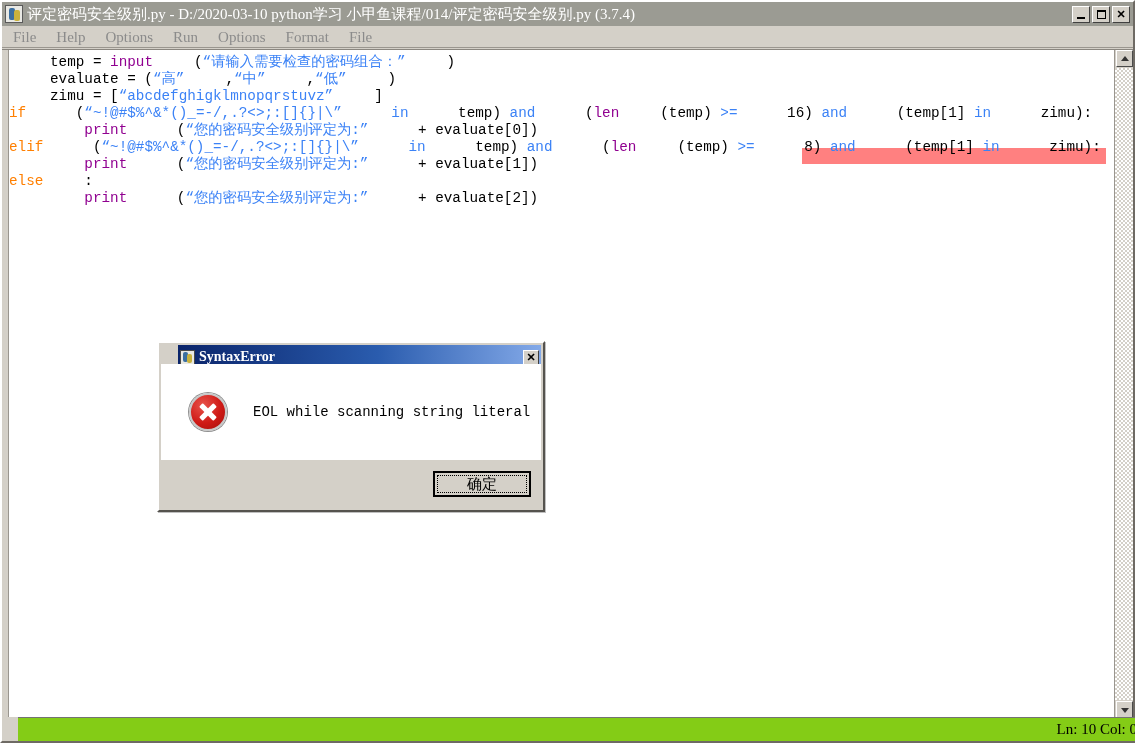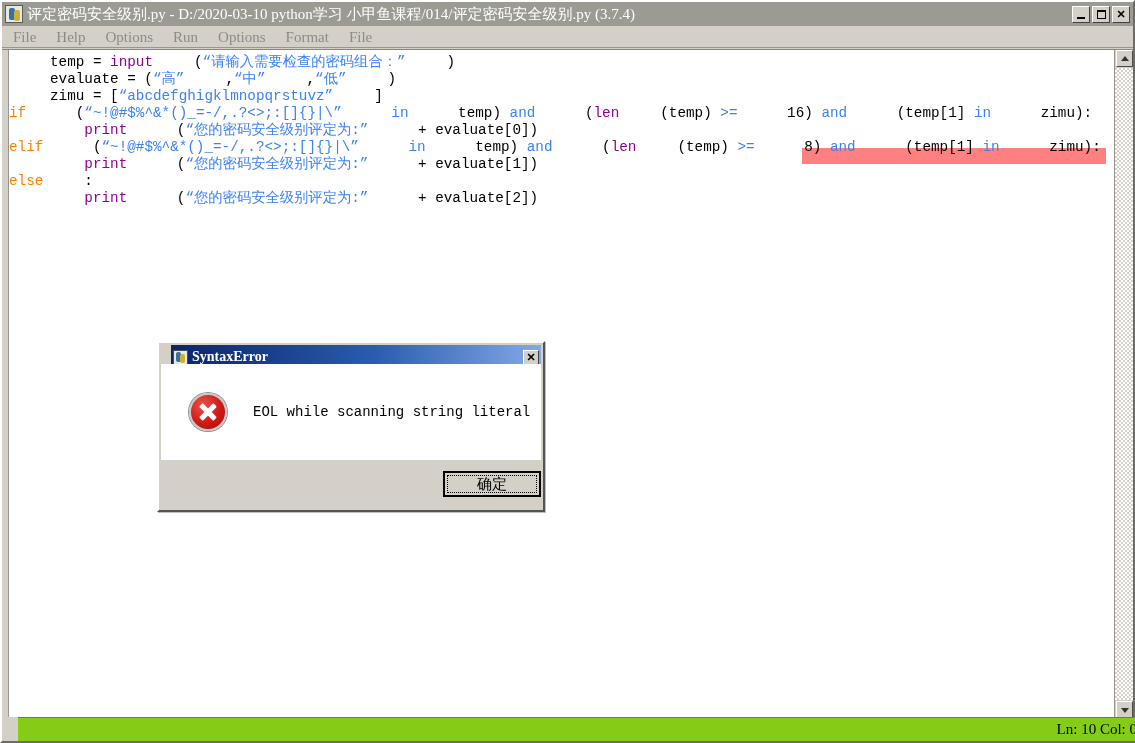--- a/index.html
+++ b/index.html
@@ -163,21 +163,21 @@
   
   .dialog{
     position:absolute;left:155px;top:339px;width:388px;height:171px;
     background:#d4d0c8;
     border-left:2px solid #ffffff;border-top:2px solid #ffffff;
     border-right:2px solid #55534e;border-bottom:2px solid #55534e;
     box-sizing:border-box;
     box-shadow:1px 1px 0 rgba(0,0,0,0.25);
   }
   .dlg-title{
-    position:absolute;left:12px;top:2px;right:2px;height:24px;
+    position:absolute;left:19px;top:2px;right:2px;height:24px;
     background:linear-gradient(to right,#0a246a 0%,#2a5cae 55%,#83a9e8 100%);
     display:flex;align-items:center;
   }
   .dlg-icon{
     width:15px;height:15px;margin-left:2px;margin-right:4px;flex:none;
     background:#e9e9e4;border:1px solid #4a4a4a;box-sizing:border-box;position:relative;
     overflow:hidden;
   }
   .dlg-icon .s1{position:absolute;left:2px;top:1px;width:5px;height:10px;background:#3b6fa0;border-radius:2px;}
   .dlg-icon .s2{position:absolute;left:6px;top:3px;width:5px;height:9px;background:#c9b23c;border-radius:2px;}
@@ -223,21 +223,21 @@
     margin-left:26px;
     font-family:"Liberation Mono","DejaVu Sans Mono",monospace;
     font-size:14px;color:#000;white-space:nowrap;
   }
   .dlg-footer{
     position:absolute;left:2px;right:2px;bottom:2px;height:48px;
     background:#d4d0c8;
     display:flex;align-items:center;justify-content:flex-end;
   }
   .ok-btn{
-    width:98px;height:26px;
+    width:98px;height:26px;margin-right:10px;
     background:#d4d0c8;
     border:2px solid #000000;
     box-sizing:border-box;
     position:relative;
     display:flex;align-items:center;justify-content:center;
   }
   .ok-btn .inner{
     position:absolute;left:2px;top:2px;right:2px;bottom:2px;
     border:1px dotted #000;
     box-sizing:border-box;

